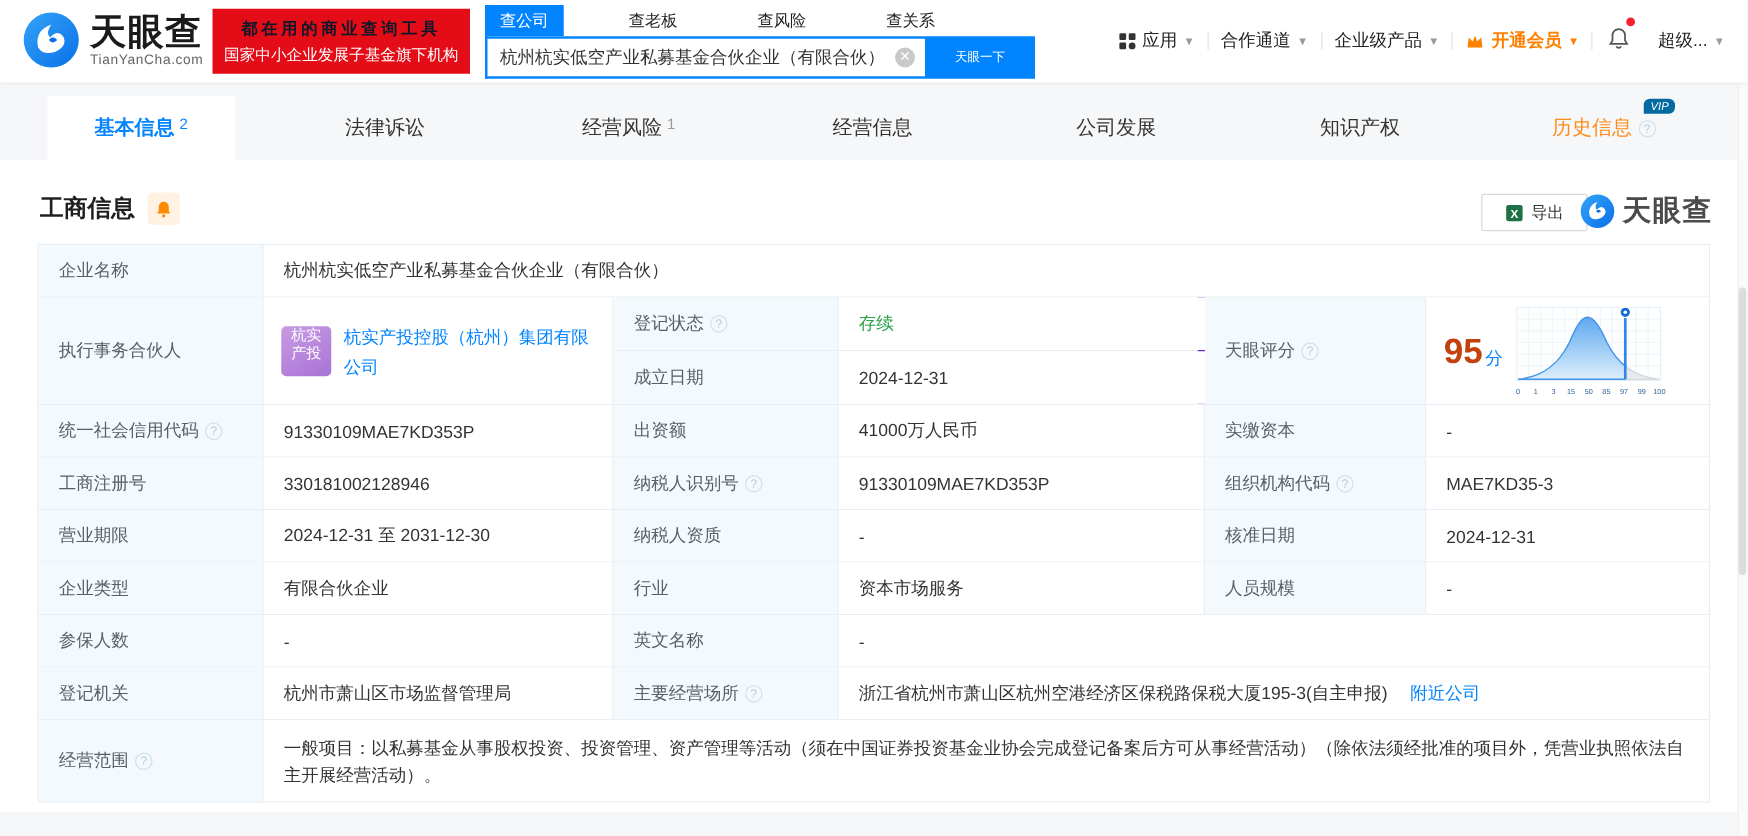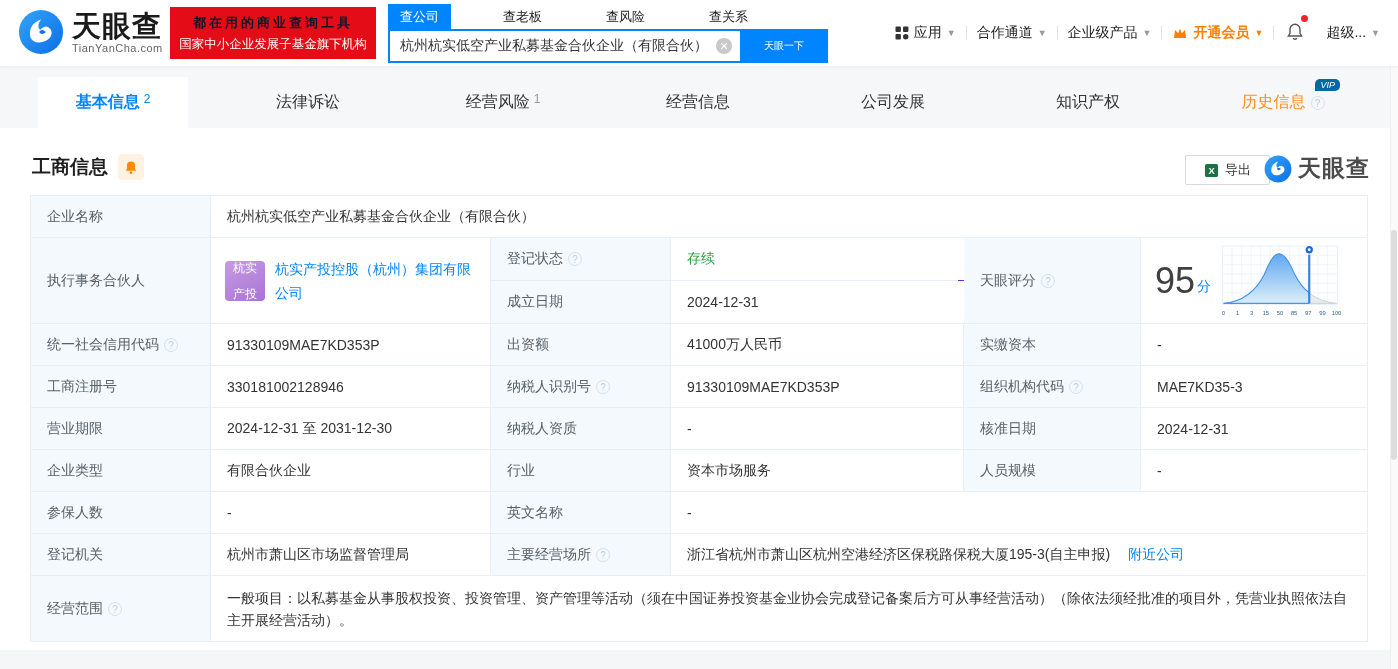--- a/index.html
+++ b/index.html
@@ -77,25 +77,25 @@
   .bluelink { color:#0084ff; cursor:pointer; text-decoration:none; }
   .h42{height:42px;}
   .subcol { width:473px; flex-shrink:0; display:flex; flex-direction:column; border-right:6px solid #6d28d9; }
   .subrow { display:flex; flex:1; }
   .subrow:first-child { border-bottom:1px solid #e7eef4; }
   .subrow .cell { min-height:42px; flex:none; border-right:1px solid #e7eef4; }
   .subrow .cell.w293 { border-right:none; }
   .partner-cell { align-items:center; padding:8px 14px; }
   .plogo { width:40px; height:40px; border-radius:4px; background:linear-gradient(150deg,#c79be2,#a873d6);
     color:#fff; font-size:12px; line-height:14px; display:flex; flex-direction:column; align-items:center;
-    justify-content:space-between; flex-shrink:0; margin-right:10px; }
+    justify-content:flex-start; flex-shrink:0; margin-right:10px; }
   .plink { font-size:14px; line-height:24px; }
   .scope-val { line-height:22px; display:block; padding-top:0; }
   .score-cell { padding:0 0 0 14px; display:flex; align-items:center; }
-  .score-num { font-size:36px; font-weight:normal; color:#404040; line-height:36px; }
+  .score-num { font-size:28px; font-weight:bold; color:#c2410c; line-height:36px; }
   .score-unit { font-size:14px; color:#0084ff; margin:12px 6px 0 2px; }
   .curve { width:126px; height:76px; }
   .addr-flex { gap:18px; }
 
   
   .sb-track { position:absolute; right:0; top:0; width:8px; height:669px; background:#fafafa; border-left:1px solid #f0f0f0; }
   .sb-thumb { position:absolute; right:1px; top:230px; width:6px; height:230px; background:#dcdcdc; border-radius:3px; }
   .bottomstrip { position:absolute; left:0; top:650px; width:1398px; height:19px; background:#f5f6f7; }
 </style>
 </head>

